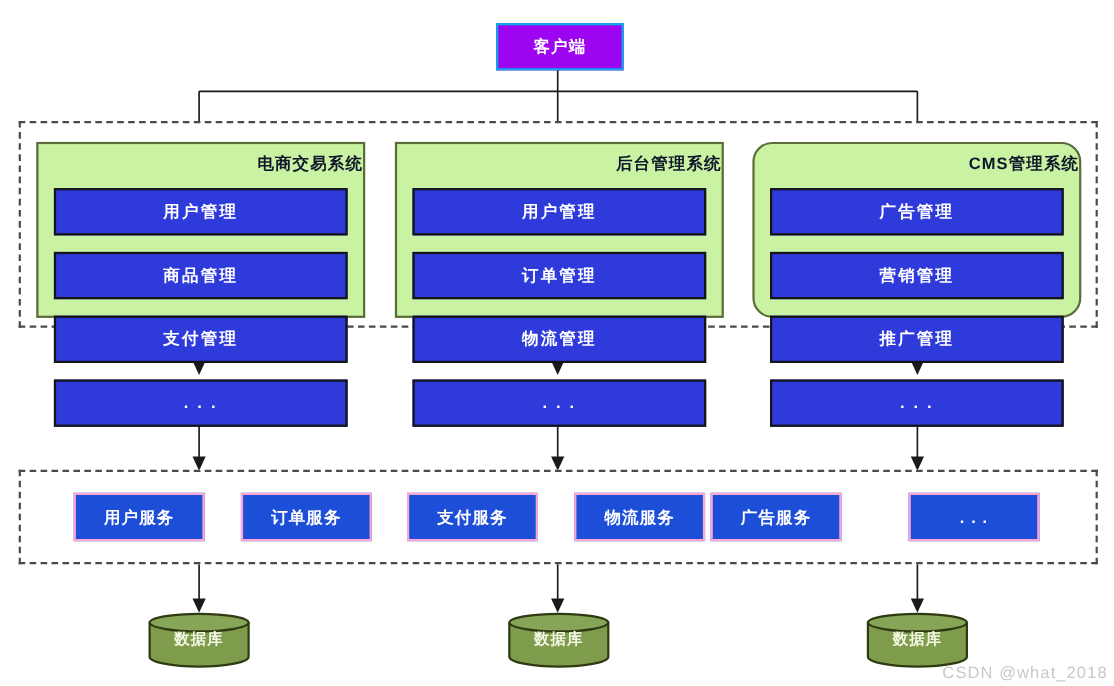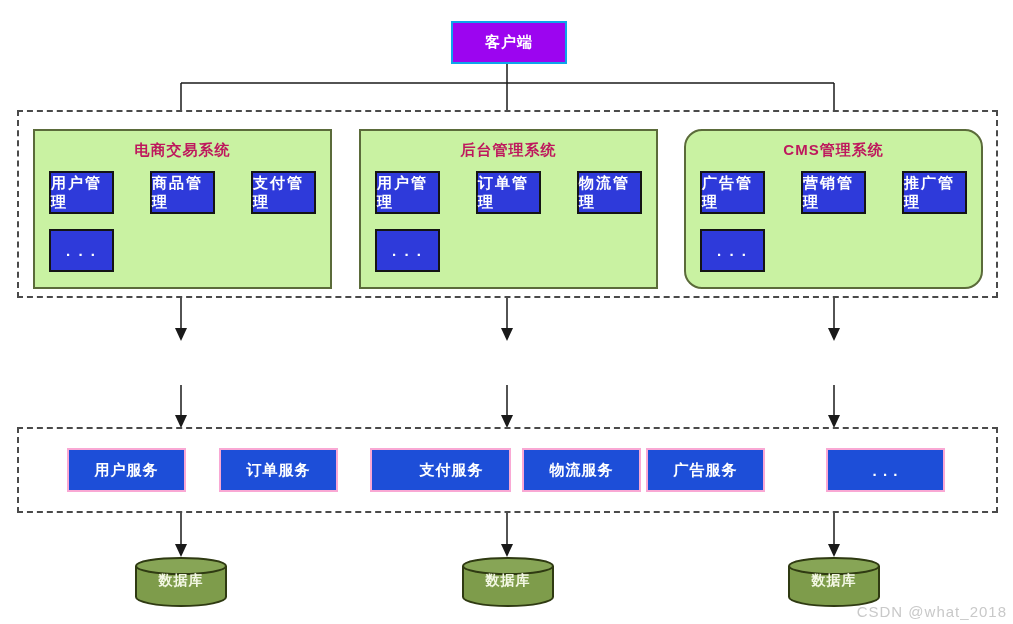--- a/index.html
+++ b/index.html
@@ -46,29 +46,29 @@
     width: 295px; height: 156px;
     background: #c9f2a2;
     border: 2px solid #5b6b3a;
   }
   .system-1 { left: 33px; }
   .system-2 { left: 359px; }
   .system-3 { left: 684px; border-radius: 18px; }
   .system-title {
     height: 36px;
     line-height: 38px;
-    text-align: center;
-    color: #be185d;
+    text-align: right;
+    color: #0f172a;
     font-weight: bold;
     font-size: 15px;
     letter-spacing: 1px;
   }
   .module-grid {
     display: grid;
-    grid-template-columns: 1fr 1fr 1fr;
+    grid-template-columns: 1fr;
     column-gap: 36px;
     row-gap: 15px;
     padding: 4px 14px 0 14px;
   }
   .module {
     height: 39px;
     background: #2e3ada;
     border: 2px solid #141414;
     display: flex;
     align-items: center;
@@ -87,21 +87,21 @@
   }
   .service {
     position: absolute;
     top: 448px;
     width: 115px; height: 40px;
     background: #1d4ed8;
     border: 2px solid #f9a8d4;
   }
   .service-1 { left: 67px; }
   .service-2 { left: 219px; }
-  .service-3 { left: 370px; padding-left: 22px; }
+  .service-3 { left: 370px; }
   .service-4 { left: 522px; }
   .service-5 { left: 646px; }
   .service-6 { left: 826px; }
   .database {
     position: absolute;
     top: 556px;
     width: 94px; height: 52px;
   }
   .database-1 { left: 134px; }
   .database-2 { left: 461px; }

